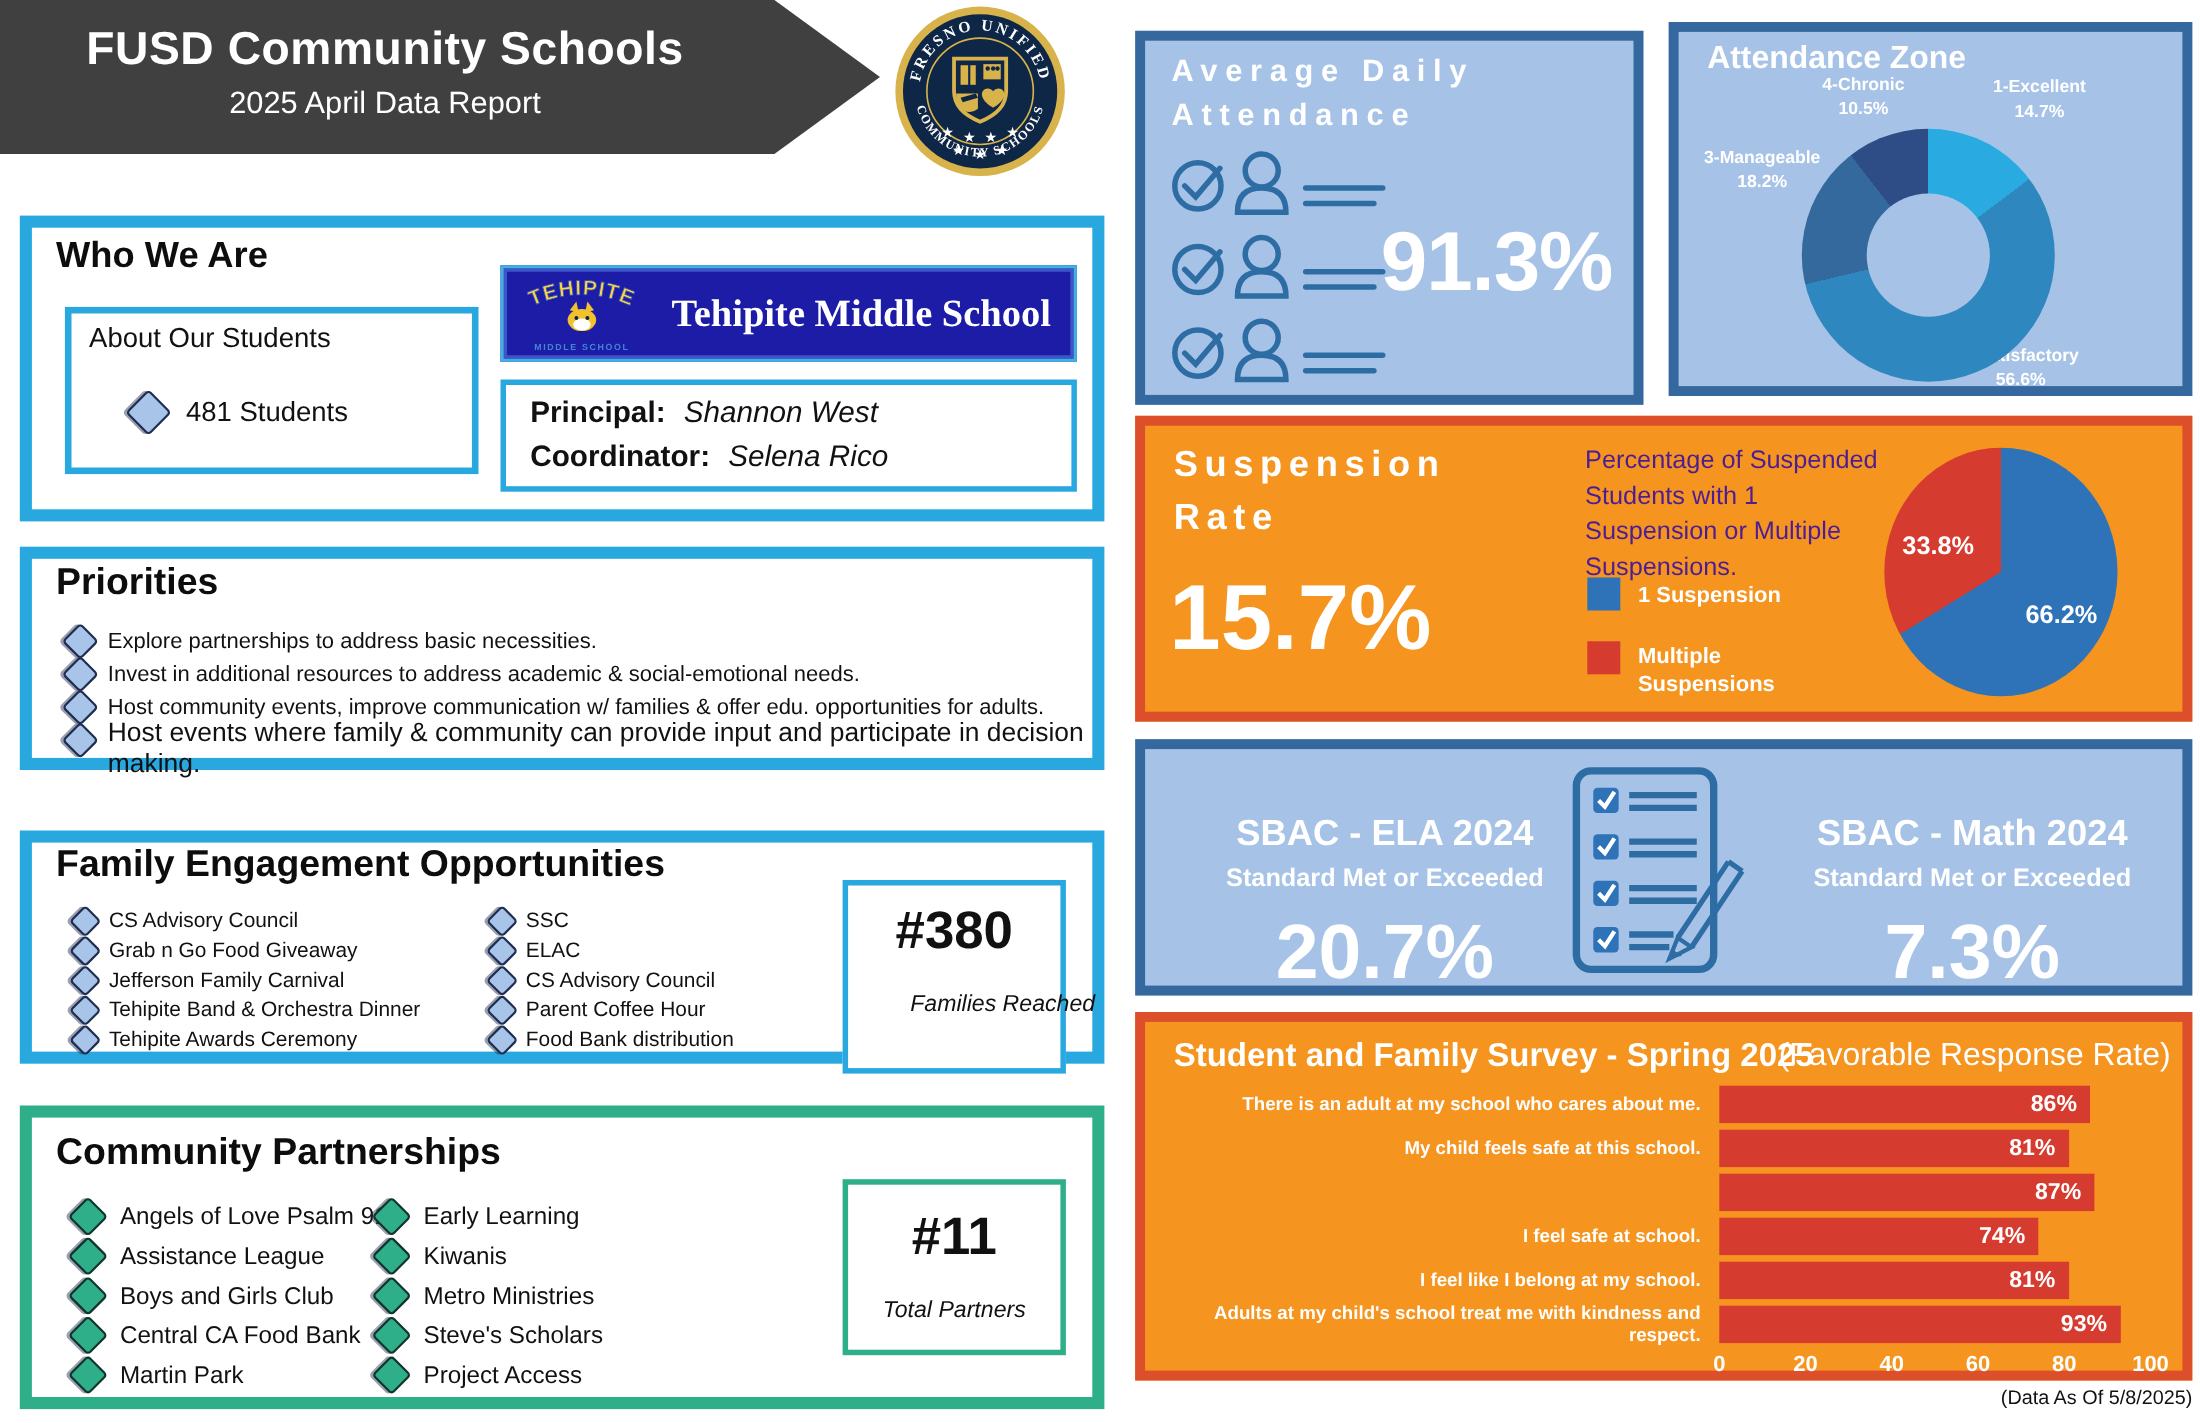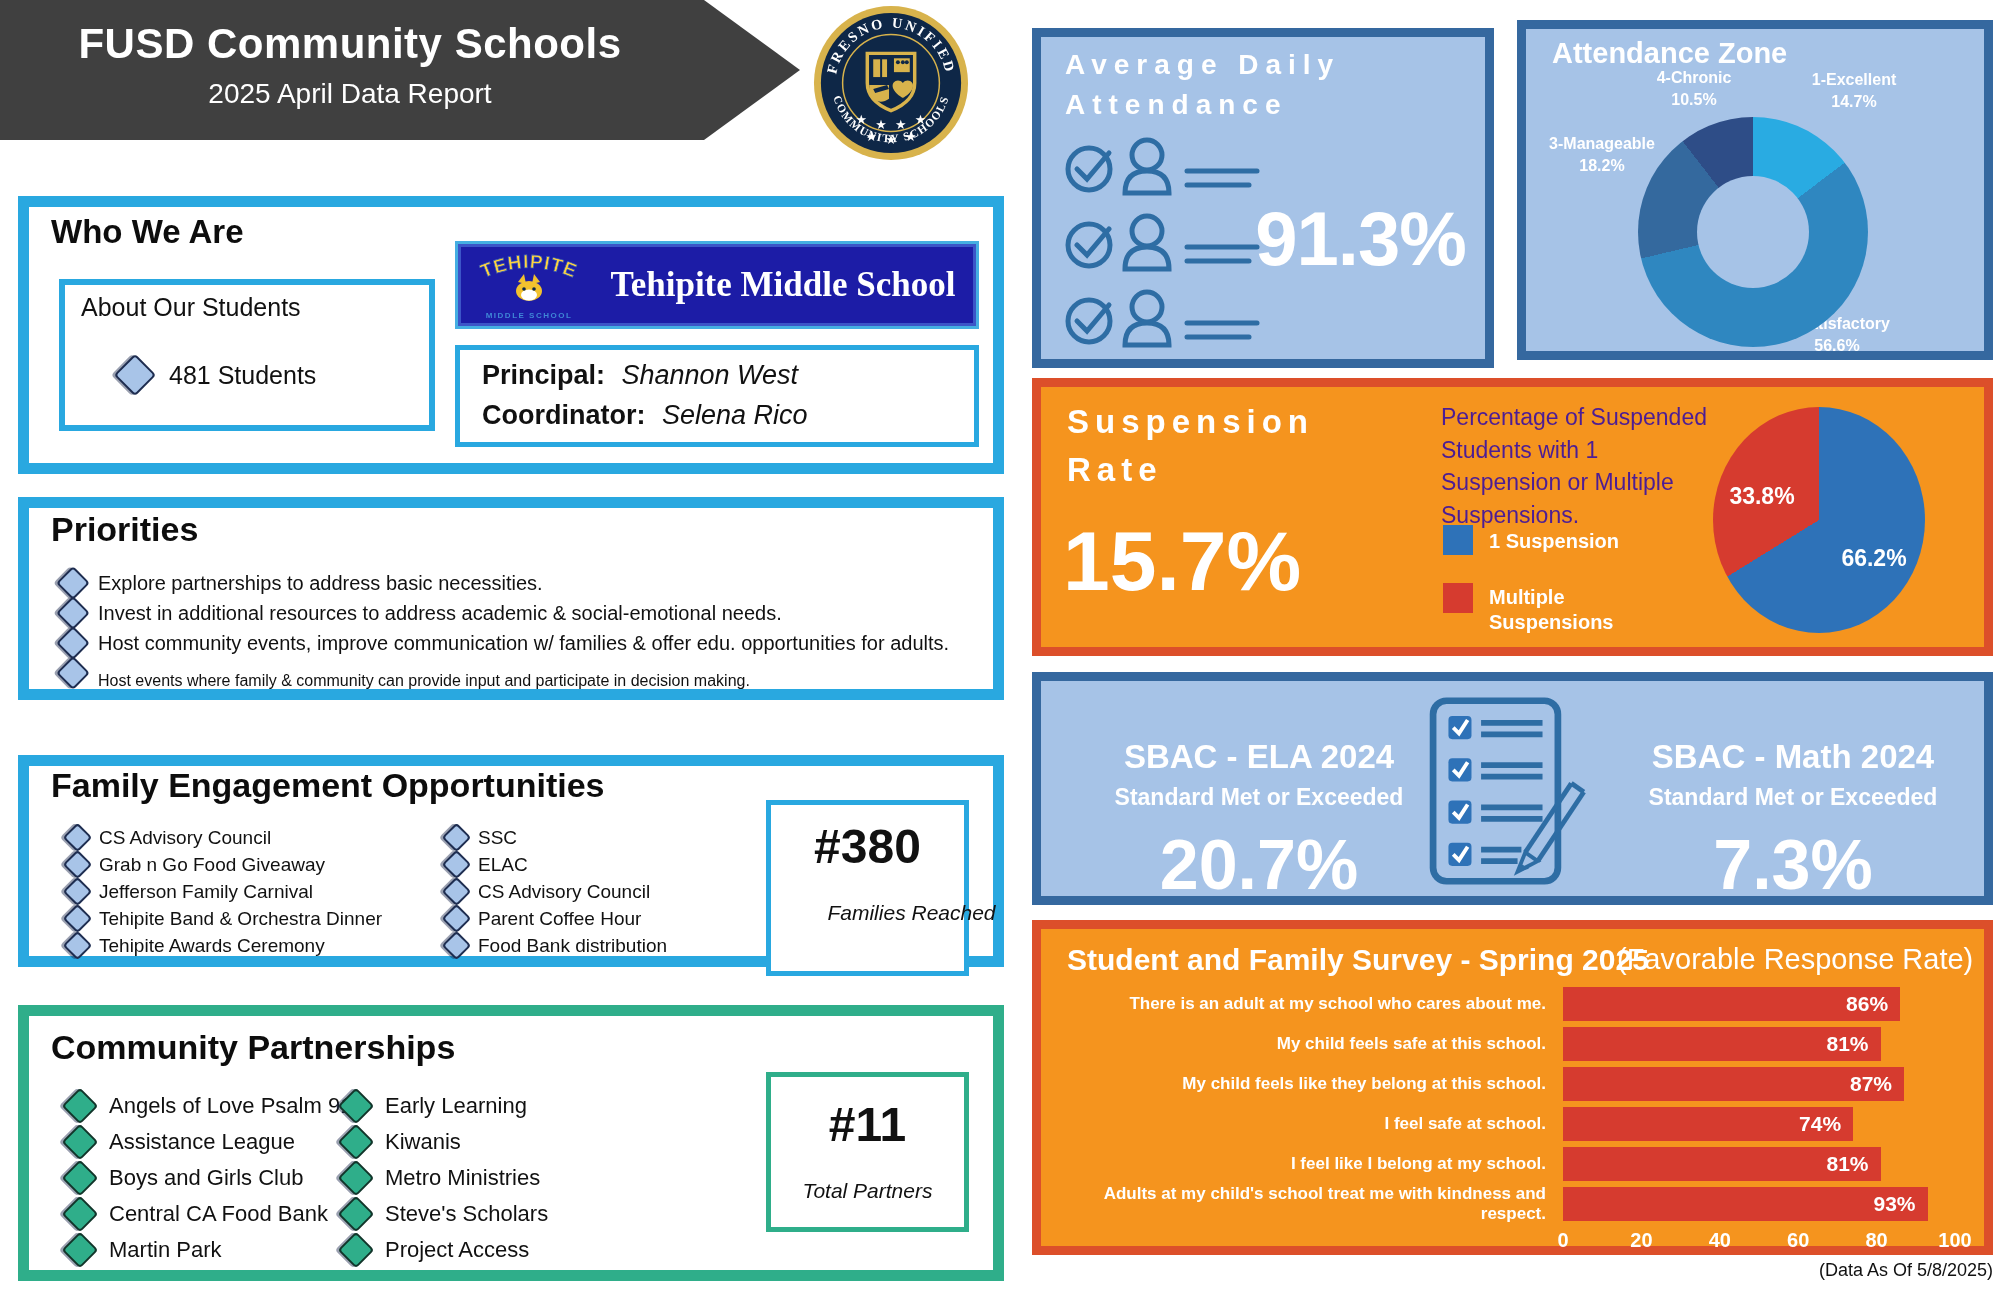--- a/index.html
+++ b/index.html
@@ -188,21 +188,21 @@
       <div class="brow" style="height:30px;gap:11px;">
           <span class="dwrap" style="width:28px;height:28px;">
             <span class="dmd d24"></span>
           </span>
           <span style="font-size:20px;">Host community events, improve communication w/ families &amp; offer edu. opportunities for adults.</span>
         </div>
       <div class="brow" style="height:30px;gap:11px;">
           <span class="dwrap" style="width:28px;height:28px;">
             <span class="dmd d24"></span>
           </span>
-          <span style="font-size:16px;margin-top:16px;">Host events where family &amp; community can provide input and participate in decision making.</span>
+          <span style="font-size:24px;margin-top:16px;">Host events where family &amp; community can provide input and participate in decision making.</span>
         </div>
     </div>
   </div>
 
   <div class="abs sec" style="left:18px;top:755px;width:986px;height:212px;">
     <h2 style="left:22px;top:0px;font-size:34px;">Family Engagement Opportunities</h2>
     <div class="abs" style="left:36px;top:58px;">
       <div class="brow" style="height:27px;gap:10px;">
           <span class="dwrap" style="width:24px;height:24px;">
             <span class="dmd d20"></span>
@@ -470,21 +470,20 @@
             <span class="sval">86%</span>
           </div>
         </div>
         <div class="srow" style="top: 98px;">
           <div class="slabel">My child feels safe at this school.</div>
           <div class="sbar" style="width: 317.52px; background: rgb(214, 59, 47);">
             <span class="sval">81%</span>
           </div>
         </div>
         <div class="srow" style="top: 138px;">
-          <div class="slabel">My child feels like they belong at this school.</div>
           <div class="sbar" style="width: 341.04px; background: rgb(214, 59, 47);">
             <span class="sval">87%</span>
           </div>
         </div>
         <div class="srow" style="top: 178px;">
           <div class="slabel">I feel safe at school.</div>
           <div class="sbar" style="width: 290.08px; background: rgb(214, 59, 47);">
             <span class="sval">74%</span>
           </div>
         </div>

